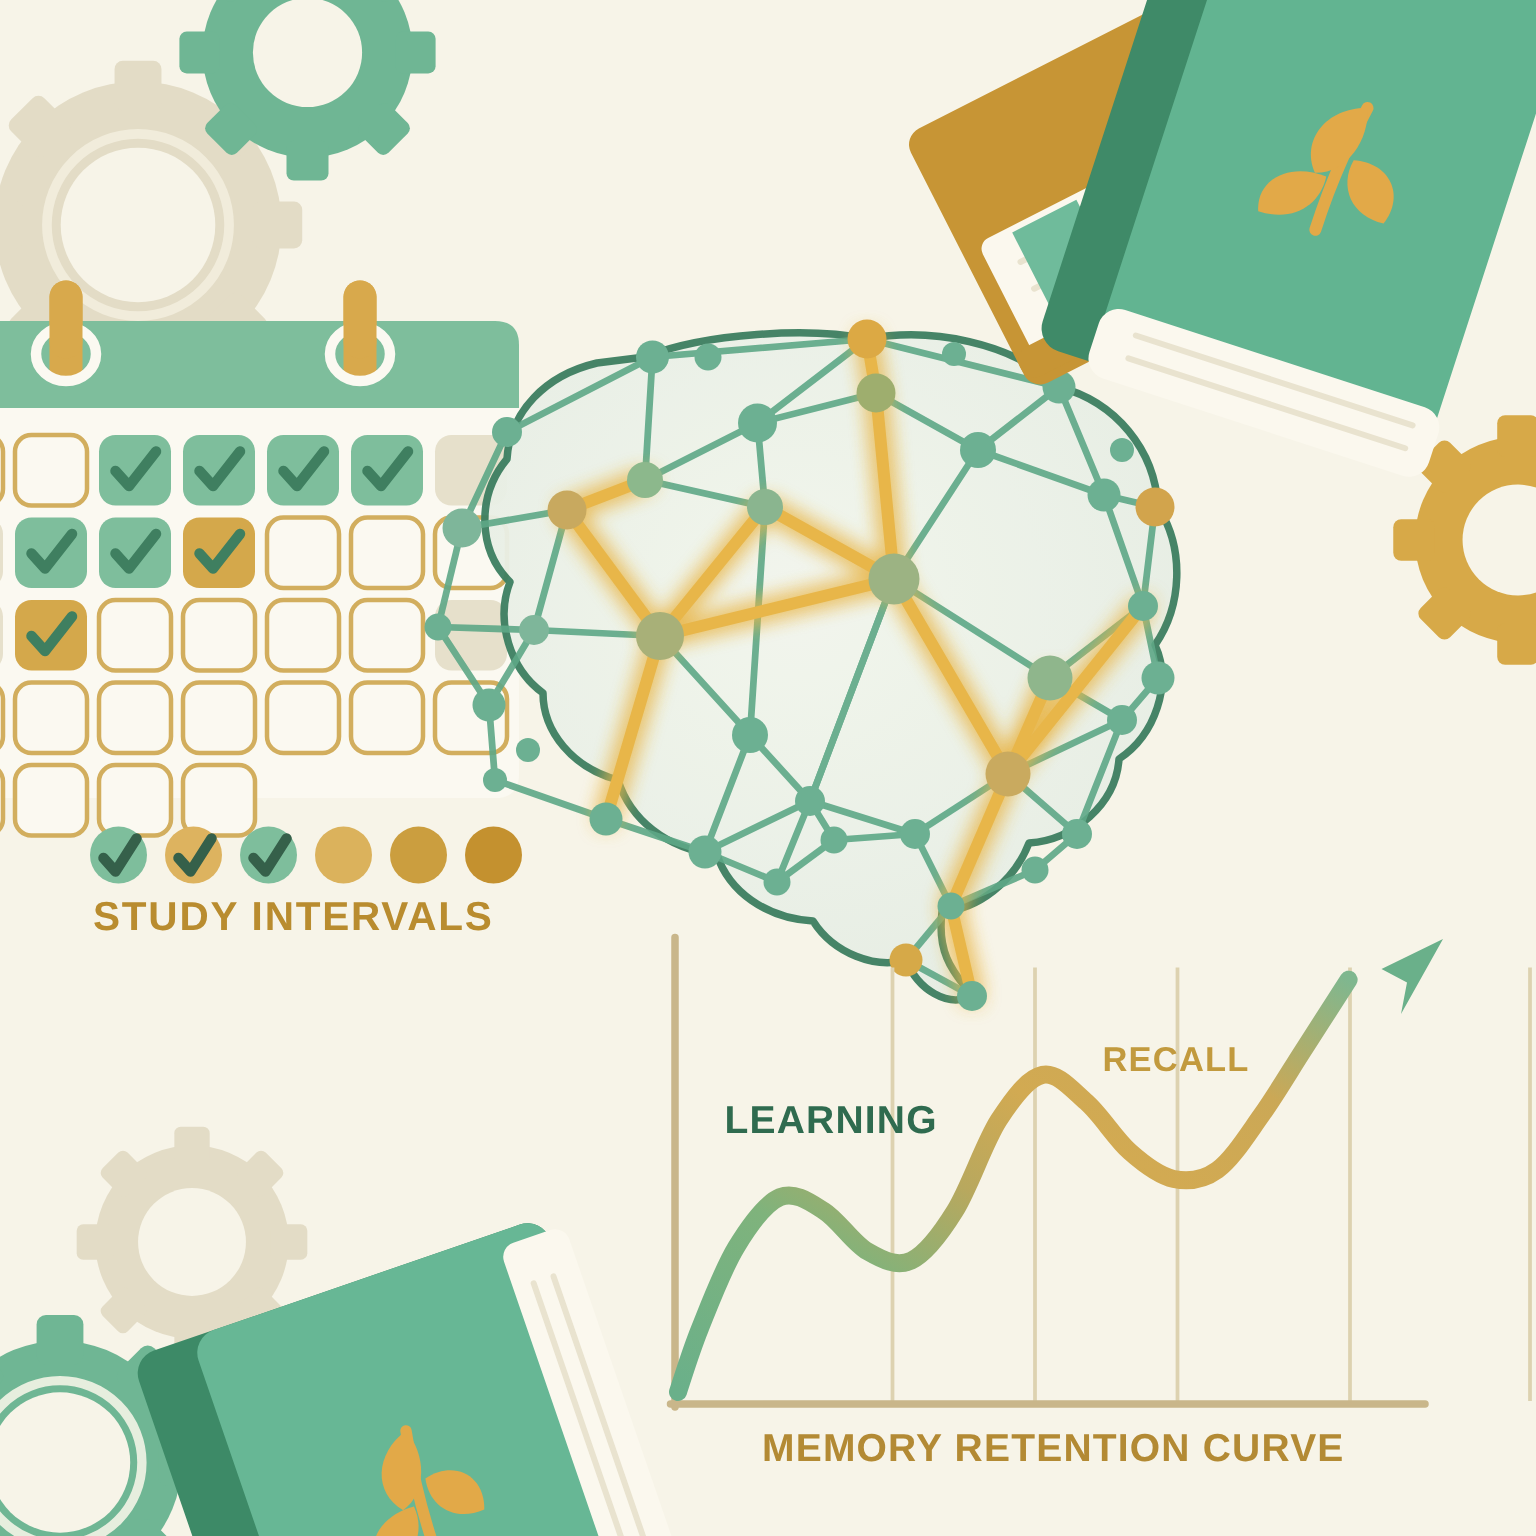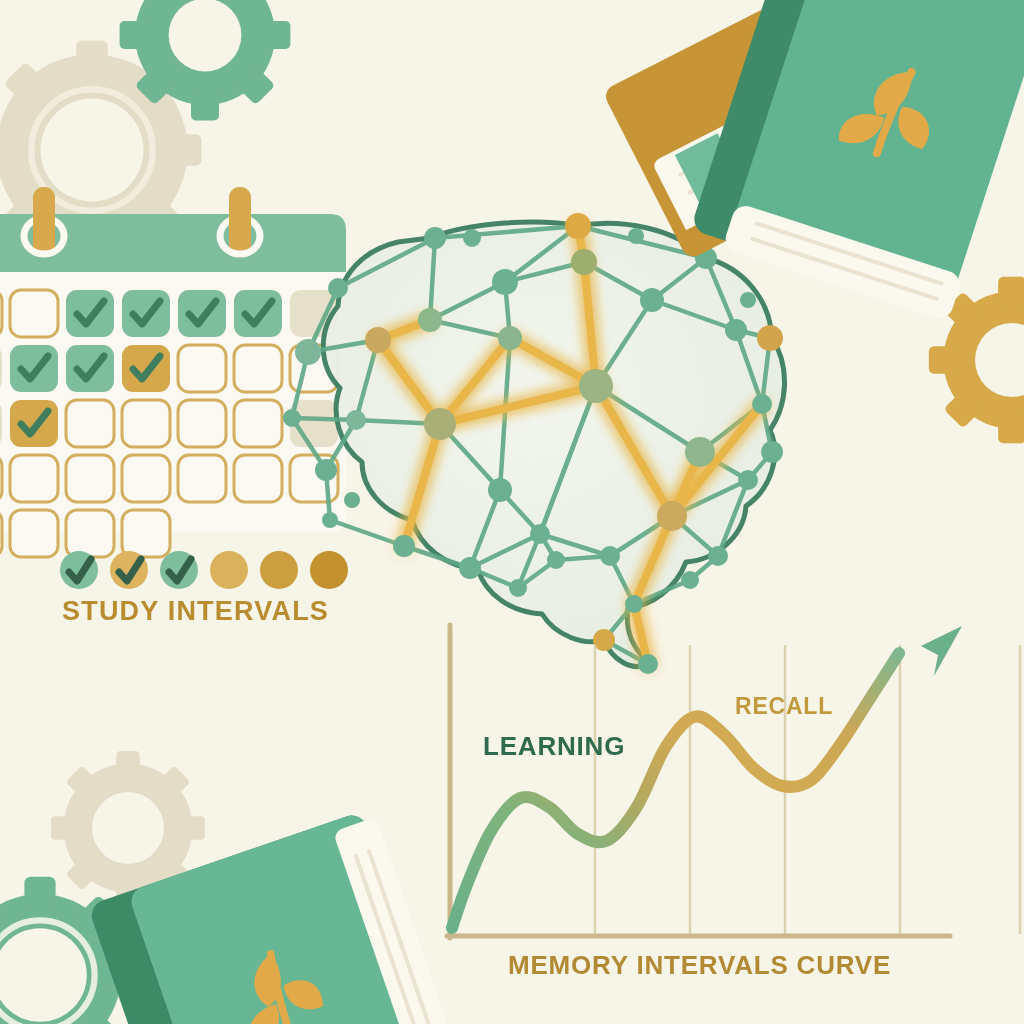--- a/index.html
+++ b/index.html
@@ -504,15 +504,15 @@
 
     <path d="M 962 626 L 921 646 L 938 655 L 934 676 Z" fill="#6ab08a"></path>
   </svg>
 
   <div class="lbl" id="study-intervals-label">STUDY INTERVALS</div>
 
   <div class="lbl" id="learning-label">LEARNING</div>
 
   <div class="lbl" id="recall-label">RECALL</div>
 
-  <div class="lbl" id="chart-caption">MEMORY INTERVALS CURVE</div>
+  <div class="lbl" id="chart-caption">MEMORY RETENTION CURVE</div>
 
 </div>
 
 </body></html>

